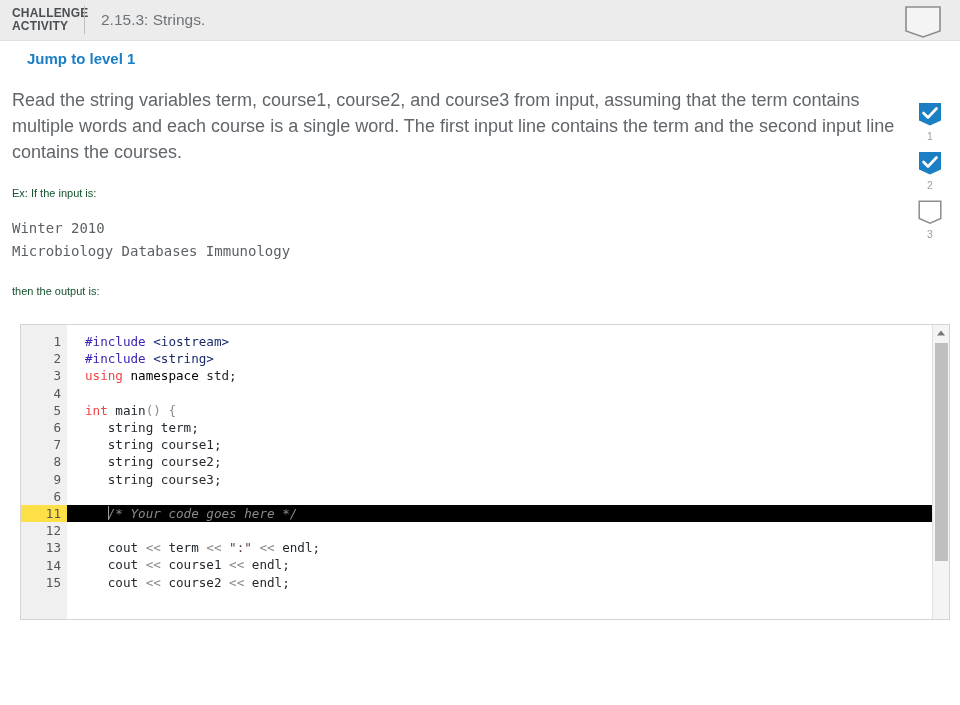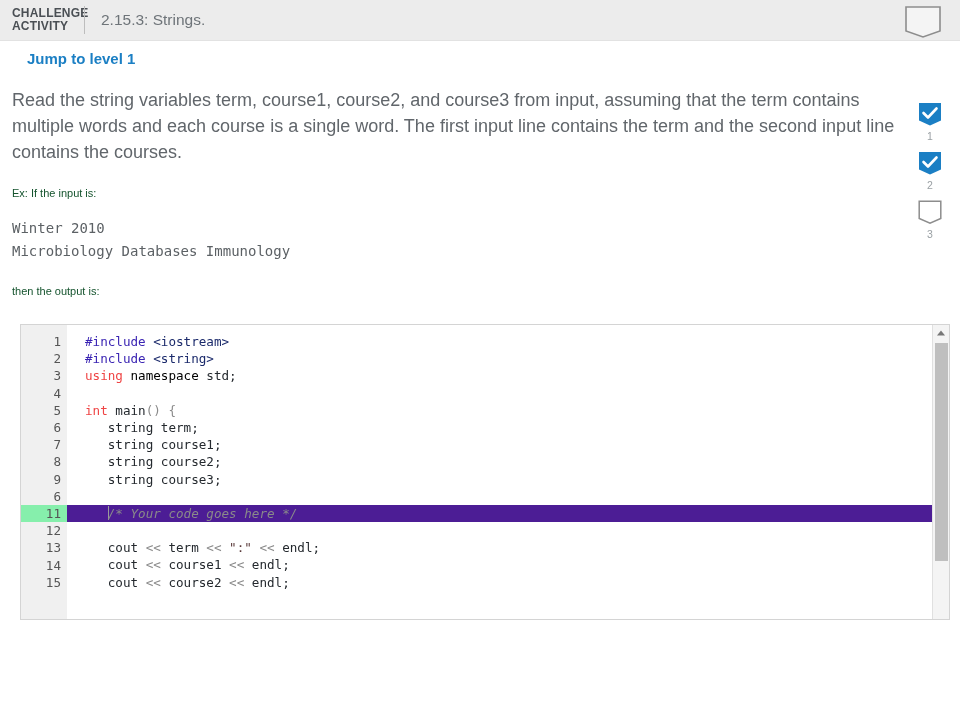--- a/index.html
+++ b/index.html
@@ -173,25 +173,25 @@
     color: #24292e;
     white-space: pre;
     position: relative;
     overflow: hidden;
   }
   .code-line {
     padding-left: 18px;
     height: 17.2px;
   }
   .code-line.active {
-    background: #4c1d95;
+    background: #000000;
   }
   
   .gutter div.active {
-    background: #86efac;
+    background: #fde047;
   }
 
   
   .t-pre      { color: #3a24b3; }  
   .t-inc      { color: #1b2a6b; }  
   .t-kw       { color: #ef4444; }  
   .t-dim      { color: #000000; }  
   .t-plain    { color: #24292e; }
   .t-op       { color: #8a8a8a; }
   .t-str      { color: #5a3a3a; }

